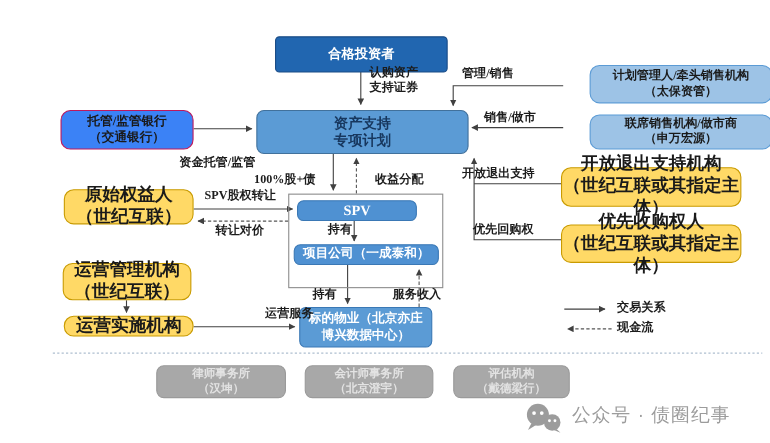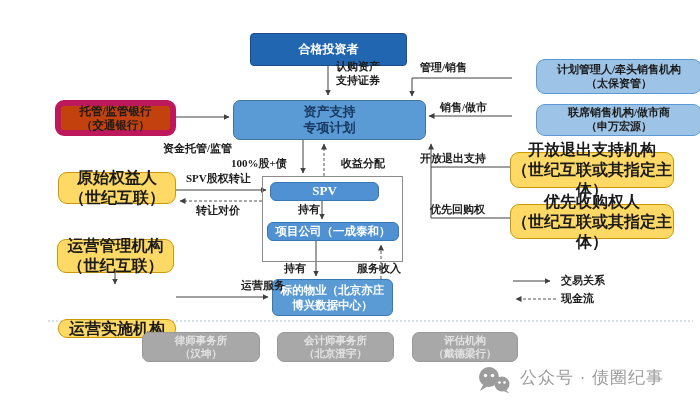--- a/index.html
+++ b/index.html
@@ -7,21 +7,21 @@
          font-family:"Liberation Serif",serif;}
   svg.wires{position:absolute;left:0;top:0;width:700px;height:403px;}
   .box{position:absolute;display:flex;align-items:center;justify-content:center;
        text-align:center;white-space:pre-line;font-weight:700;line-height:1.25;
        box-sizing:border-box;}
   .dark-blue{background:#2166b0;border:1.5px solid #1b4c86;color:#fff;font-size:12px;border-radius:4px;}
   .mid-blue{background:#5b9bd5;border:1px solid #41719c;color:#17375e;font-size:13px;border-radius:7px;}
   .cell-blue{background:#4f91d2;border:1px solid #3a78b5;color:#fff;font-size:11.5px;border-radius:6px;}
   .light-blue{background:#9dc3e6;border:1px solid #5b9bd5;color:#1a1a1a;font-size:11px;border-radius:9px;margin-left:24px;}
   .yellow{background:#ffd966;border:1px solid #c99b00;color:#1a1a1a;font-size:16px;border-radius:9px;}
-  .pink{background:#c2410c;border:6px solid #be185d;color:#1a1a1a;font-size:11.5px;border-radius:9px;}
+  .pink{background:#3b82f6;border:1px solid #be185d;color:#1a1a1a;font-size:11.5px;border-radius:9px;}
   .gray{background:#a8a8a8;border:1px solid #9a9a9a;color:#e3e3e3;font-size:10.5px;border-radius:7px;}
   .frame{position:absolute;border:1px solid #8c8c8c;box-sizing:border-box;}
   .elabel{position:absolute;font-weight:700;font-size:11px;color:#1c1c1c;
           white-space:pre-line;line-height:1.25;}
   .wm{position:absolute;left:476px;top:366px;display:flex;gap:8px;
       color:#9c9c9c;font-family:"Liberation Sans",sans-serif;font-size:17px;letter-spacing:1px;}
 </style>
 </head>
 <body>
 
@@ -61,21 +61,21 @@
 
   <div class="box dark-blue" style="left:250px;top:33px;width:157px;height:33px;">合格投资者</div>
   <div class="box mid-blue" style="left:233px;top:100px;width:193px;height:40px;">资产支持
 专项计划</div>
   <div class="box pink" style="left:55px;top:100px;width:121px;height:36px;">托管/监管银行
 （交通银行）</div>
   <div class="box yellow" style="left:58px;top:172px;width:118px;height:32px;">原始权益人
 （世纪互联）</div>
   <div class="box yellow" style="left:57px;top:239px;width:117px;height:34px;">运营管理机构
 （世纪互联）</div>
-  <div class="box yellow" style="left:58px;top:287px;width:118px;height:19px;margin-top:32px;">运营实施机构</div>
+  <div class="box yellow" style="left:58px;top:287px;width:118px;height:19px;">运营实施机构</div>
   <div class="box light-blue" style="left:512px;top:59px;width:166px;height:35px;">计划管理人/牵头销售机构
 （太保资管）</div>
   <div class="box light-blue" style="left:512px;top:104px;width:166px;height:32px;">联席销售机构/做市商
 （申万宏源）</div>
   <div class="box yellow" style="left:510px;top:152px;width:164px;height:36px;">开放退出支持机构
 （世纪互联或其指定主体）</div>
   <div class="box yellow" style="left:510px;top:204px;width:164px;height:35px;">优先收购权人
 （世纪互联或其指定主体）</div>
   <div class="box cell-blue" style="left:270px;top:182px;width:109px;height:19px;font-size:13px;">SPV</div>
   <div class="box cell-blue" style="left:267px;top:222px;width:132px;height:19px;">项目公司（一成泰和）</div>

